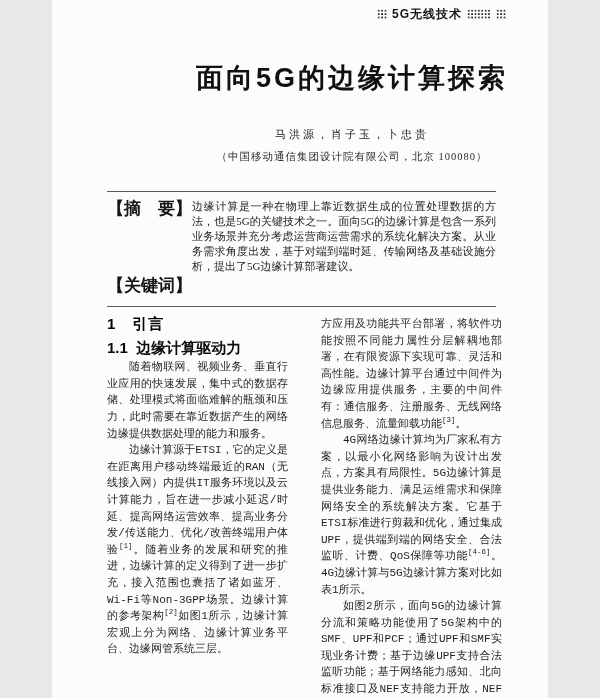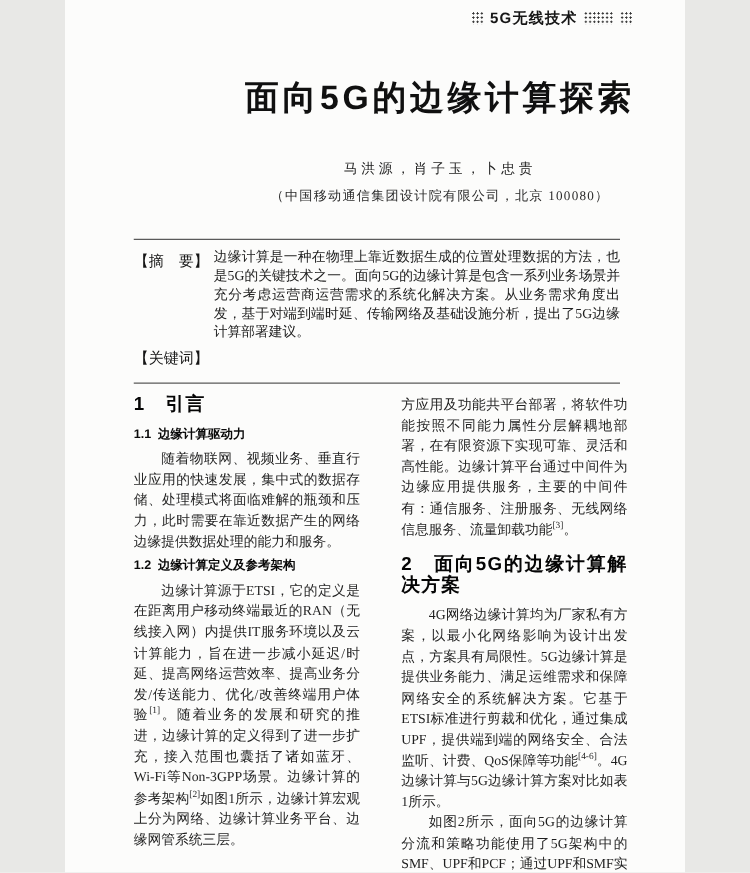--- a/index.html
+++ b/index.html
@@ -40,44 +40,44 @@
   
   .abstract{
     position:absolute;top:191px;left:55px;right:52px;
     border-top:1.6px solid #5a5a5a;border-bottom:1.6px solid #5a5a5a;
     padding:7px 0 9px 0;
   }
   .ab-row{display:flex;align-items:flex-start;}
   .ab-label{
     flex:0 0 64px;
     font-family:"Liberation Sans","DejaVu Sans",sans-serif;
-    font-weight:normal;font-size:12px;color:#161616;white-space:nowrap;
+    font-weight:bold;font-size:17px;color:#161616;white-space:nowrap;
     line-height:20.5px;
   }
   .ab-text{
     flex:1;font-size:11px;line-height:15px;text-align:justify;color:#222;
   }
   .kw-row{margin-top:2px;}
   
   .columns{
     position:absolute;top:316px;left:55px;right:46px;bottom:0;
     display:flex;gap:33px;
   }
   .col{flex:1 1 0;font-size:11px;line-height:16.6px;text-align:justify;color:#1f1f1f;}
-  .col p{margin:0;text-indent:2em;}
+  .col p{margin:0;text-indent:2em;font-family:Liberation Mono, monospace;}
   .col p.cont{text-indent:0;}
   .sec-h{
     font-family:"Liberation Sans","DejaVu Sans",sans-serif;
     font-weight:bold;font-size:15px;color:#050505;
     margin:0 0 7px 0;white-space:pre-wrap;letter-spacing:1px;
   }
   .sec-h.sec2{margin-top:12px;}
   .sub-h{
     font-family:"Liberation Sans","DejaVu Sans",sans-serif;
-    font-weight:bold;font-size:10px;color:#0a0a0a;
+    font-weight:bold;font-size:15px;color:#0a0a0a;
     margin:3px 0 3px 0;white-space:pre-wrap;
   }
   sup.ref{font-size:7.5px;line-height:0;}
   
   .page-badge{
     position:absolute;left:519px;top:691px;width:39px;height:7px;
     background:#b3b2b0;
   }
 </style>
 </head>
@@ -105,28 +105,26 @@
       <span class="ab-label">【关键词】</span>
     </div>
   </div>
 
   <div class="columns">
 
     <div class="col">
       <div class="sec-h">1　引言</div>
       <div class="sub-h">1.1  边缘计算驱动力</div>
       <p><span>随着物联网、视频业务、垂直行业应用的快速发展，集中式的数据存储、处理模式将面临难解的瓶颈和压力，此时需要在靠近数据产生的网络边缘提供数据处理的能力和服务。</span></p>
-      <div class="sub-h">1.2  边缘计算定义及参考架构</div>
       <p><span>边缘计算源于ETSI，它的定义是在距离用户移动终端最近的RAN（无线接入网）内提供IT服务环境以及云计算能力，旨在进一步减小延迟/时延、提高网络运营效率、提高业务分发/传送能力、优化/改善终端用户体验</span><sup class="ref">[1]</sup><span>。随着业务的发展和研究的推进，边缘计算的定义得到了进一步扩充，接入范围也囊括了诸如蓝牙、Wi-Fi等Non-3GPP场景。边缘计算的参考架构</span><sup class="ref">[2]</sup><span>如图1所示，边缘计算宏观上分为网络、边缘计算业务平台、边缘网管系统三层。</span></p>
       <p></p>
     </div>
 
     <div class="col">
       <p class="cont"><span>方应用及功能共平台部署，将软件功能按照不同能力属性分层解耦地部署，在有限资源下实现可靠、灵活和高性能。边缘计算平台通过中间件为边缘应用提供服务，主要的中间件有：通信服务、注册服务、无线网络信息服务、流量卸载功能</span><sup class="ref">[3]</sup><span>。</span></p>
-      <div class="sec-h sec2">2　面向5G的边缘计算解决方案</div>
       <p><span>4G网络边缘计算均为厂家私有方案，以最小化网络影响为设计出发点，方案具有局限性。5G边缘计算是提供业务能力、满足运维需求和保障网络安全的系统解决方案。它基于ETSI标准进行剪裁和优化，通过集成UPF，提供端到端的网络安全、合法监听、计费、QoS保障等功能</span><sup class="ref">[4-6]</sup><span>。4G边缘计算与5G边缘计算方案对比如表1所示。</span></p>
       <p><span>如图2所示，面向5G的边缘计算分流和策略功能使用了5G架构中的SMF、UPF和PCF；通过UPF和SMF实现业务计费；基于边缘UPF支持合法监听功能；基于网络能力感知、北向标准接口及NEF支持能力开放，NEF作为统一的能力开放节点负责外部边缘应用与5G网络的交互；通过逻辑隔离及部署安全设备实现网络安全，通过配置防火墙、IP攻击防护、ACL、Https协议等手段提供安全防护。</span></p>
     </div>
 
   </div>
 
   <div class="page-badge"></div>
 
 </div>
 

